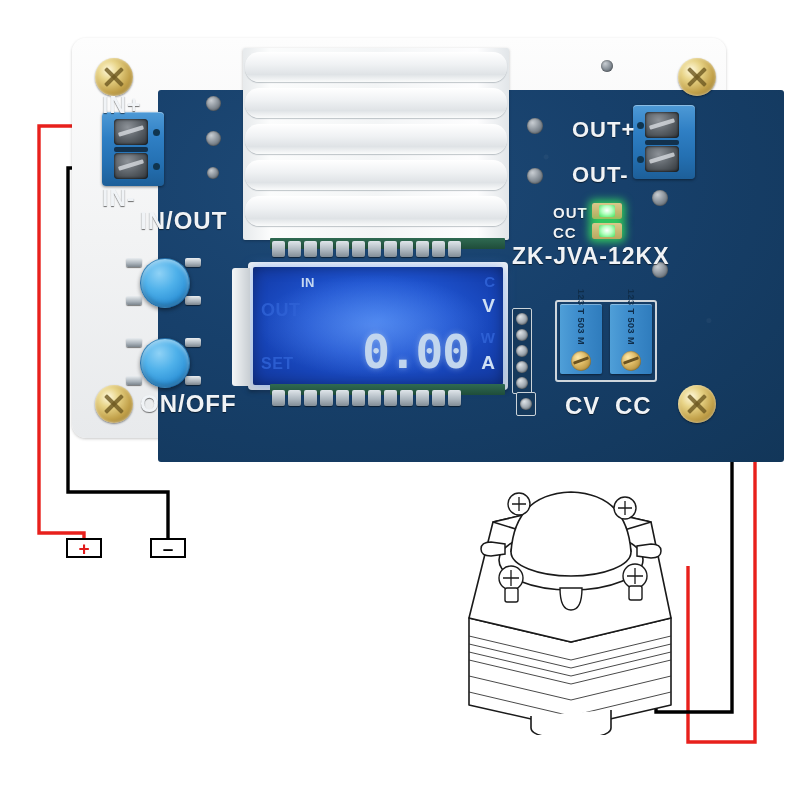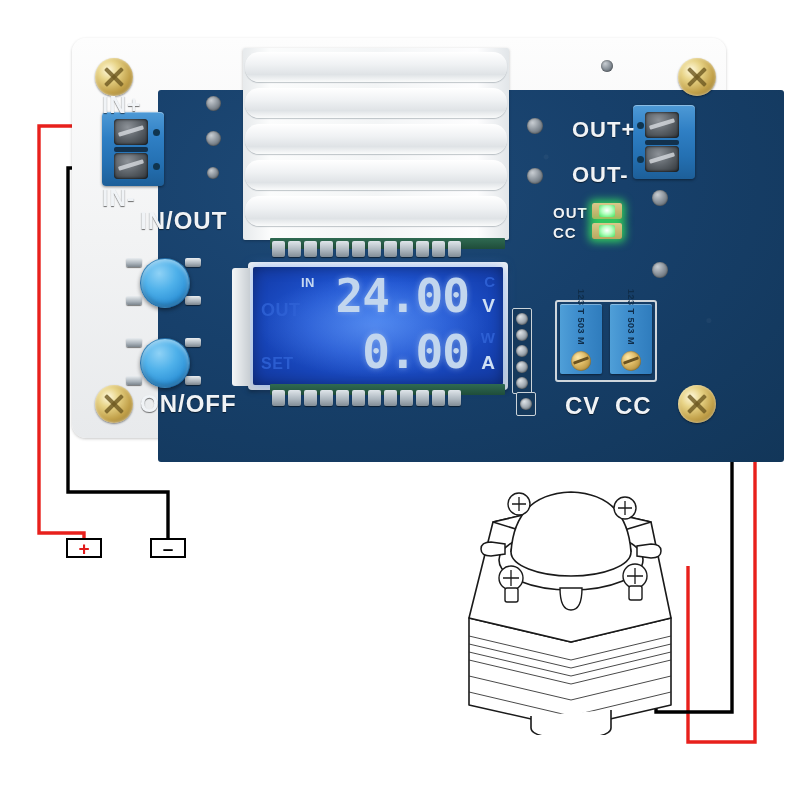--- a/index.html
+++ b/index.html
@@ -278,21 +278,20 @@
   <div class="silk" style="left:140px;top:390px;font-size:24px">ON/OFF</div>
 
   <div class="lcdwrap">
     <div class="lcd">
       <div class="glow"></div>
 
       <div class="lcd-mode mode-on" style="top:8px">IN</div>
       <div class="lcd-mode mode-off" style="top:33px;font-size:18px">OUT</div>
       <div class="lcd-mode mode-off" style="top:88px;font-size:16px">SET</div>
 
-      <div class="bignum" style="top:2px">24.00</div>
       <div class="bignum" style="top:58px">0.00</div>
 
       <div class="unit unit-off" style="top:6px;font-size:15px">C</div>
       <div class="unit unit-on" style="top:28px">V</div>
       <div class="unit unit-off" style="top:62px;font-size:15px">W</div>
       <div class="unit unit-on" style="top:85px">A</div>
     </div>
   </div>
 
   <div style="position:absolute;left:232px;top:268px;width:18px;height:118px;
@@ -338,20 +337,21 @@
   </div>
   <div class="hdr" style="left:516px;top:392px;height:24px">
     <div class="pad"></div>
   </div>
 
   <div class="silk" style="left:553px;top:204px;font-size:15px">OUT</div>
   <div class="ledpkg" style="left:592px;top:203px"></div>
   <div class="silk" style="left:553px;top:224px;font-size:15px">CC</div>
   <div class="ledpkg" style="left:592px;top:223px"></div>
 
+  <div class="silk" style="left:512px;top:243px;font-size:23px">ZK-JVA-12KX</div>
 
   <div class="potbox">
     <div class="pot" style="left:3px">
       <div class="lbl">123 T 503 M</div>
       <div class="adj"></div>
     </div>
     <div class="pot" style="left:53px">
       <div class="lbl">123 T 503 M</div>
       <div class="adj"></div>
     </div>

